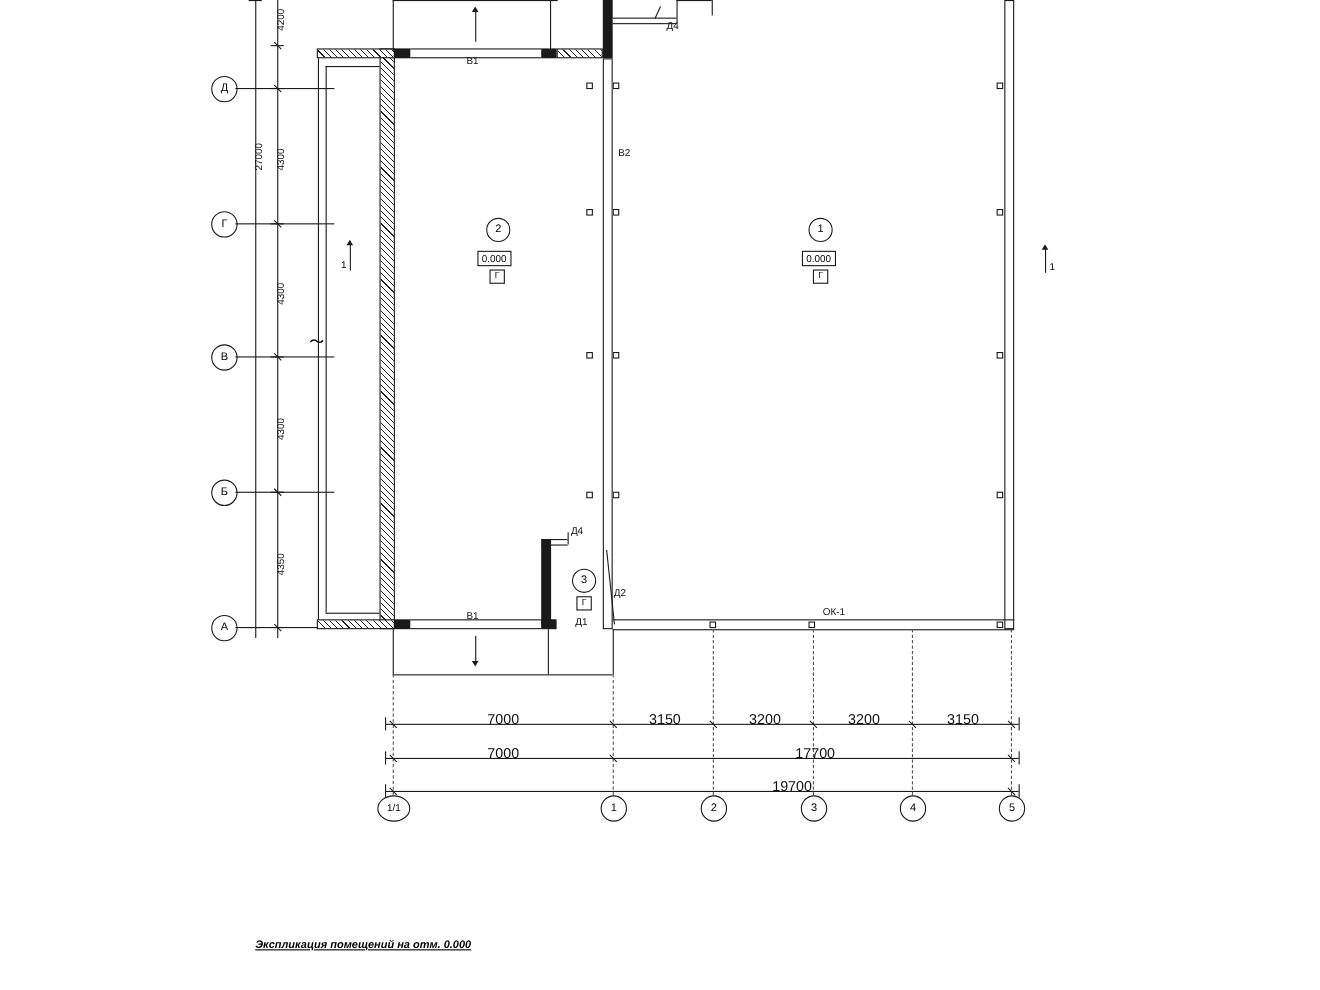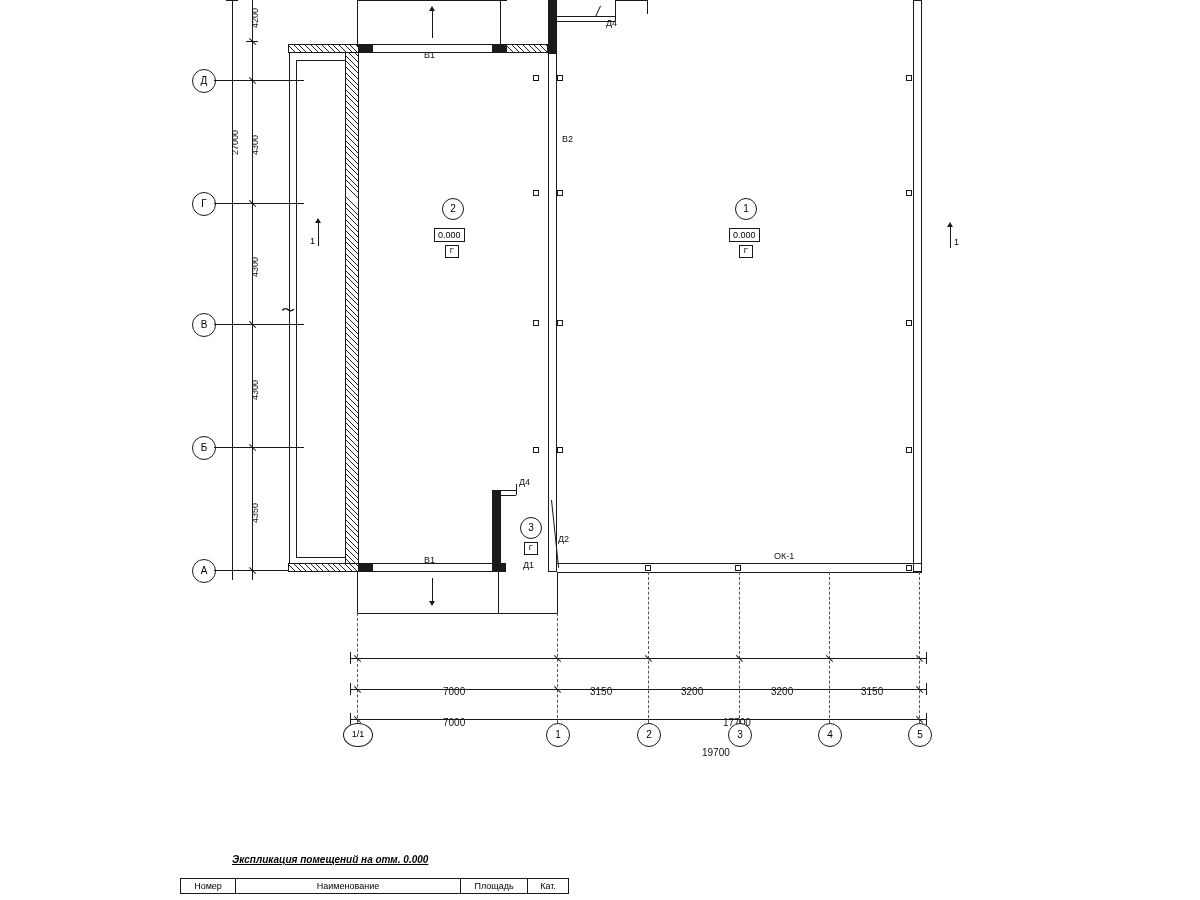--- a/index.html
+++ b/index.html
@@ -83,24 +83,23 @@
     background: #fff;
   }
   .lbl {
     position: absolute;
     font-size: 9px;
     white-space: nowrap;
     color: #111;
   }
   .dim {
     position: absolute;
-    font-size: 10px;
+    font-size: 13px;
     white-space: nowrap;
     color: #111;
-    margin-top: 40px;
   }
   .dim-v {
     position: absolute;
     font-size: 9px;
     white-space: nowrap;
     color: #111;
     transform-origin: 0 0;
     transform: rotate(-90deg);
   }
   
@@ -255,21 +254,21 @@
   <div class="lbl" style="left:606px; top:18px;">Д4</div>
   <div class="vline" style="left:600px; top:6px; height:12px; transform:rotate(25deg); transform-origin: top;"></div>
 
   <div class="wall-hollow" style="left:548px; top:53px; width:9px; height:519px;"></div>
   <div class="lbl" style="left:562px; top:134px;">В2</div>
 
   <div class="wall-hollow" style="left:913px; top:0px; width:9px; height:572px;"></div>
 
   <div class="hline" style="left:557px; top:563px; width:365px;"></div>
   <div class="hline" style="left:557px; top:572px; width:365px;"></div>
-  <div class="lbl" style="left:774px; top:551px;text-align:center;">ОК-1</div>
+  <div class="lbl" style="left:748px; top:551px;text-align:center;">ОК-1</div>
 
   <div class="wall-solid" style="left:359px; top:563px; width:14px; height:9px;"></div>
   <div class="wall-solid" style="left:492px; top:563px; width:14px; height:9px;"></div>
   <div class="hline" style="left:373px; top:563px; width:119px;"></div>
   <div class="hline" style="left:373px; top:571px; width:119px;"></div>
   <div class="lbl" style="left:424px; top:555px;">В1</div>
 
   <div class="hline" style="left:357px; top:613px; width:200px;"></div>
   <div class="vline" style="left:357px; top:572px; height:41px;"></div>
   <div class="vline" style="left:498px; top:572px; height:41px;"></div>
@@ -363,24 +362,14 @@
 
   <div class="bubble wide" style="left:343px; top:723px;">1/1</div>
   <div class="bubble" style="left:546px; top:723px;">1</div>
   <div class="bubble" style="left:637px; top:723px;">2</div>
   <div class="bubble" style="left:728px; top:723px;">3</div>
   <div class="bubble" style="left:818px; top:723px;">4</div>
   <div class="bubble" style="left:908px; top:723px;">5</div>
 
   <div class="table-title" style="left:232px; top:854px;">Экспликация помещений на отм. 0.000</div>
 
-  <table class="tbl" style="left:180px; top:878px;">
-    <tbody>
-        <tr>
-      <th style="width:48px;">Номер</th>
-      <th style="width:218px;">Наименование</th>
-      <th style="width:60px;">Площадь</th>
-      <th style="width:34px;">Кат.</th>
-    </tr>
-  </tbody>
-    </table>
 
 </div>
 
 </body></html>

